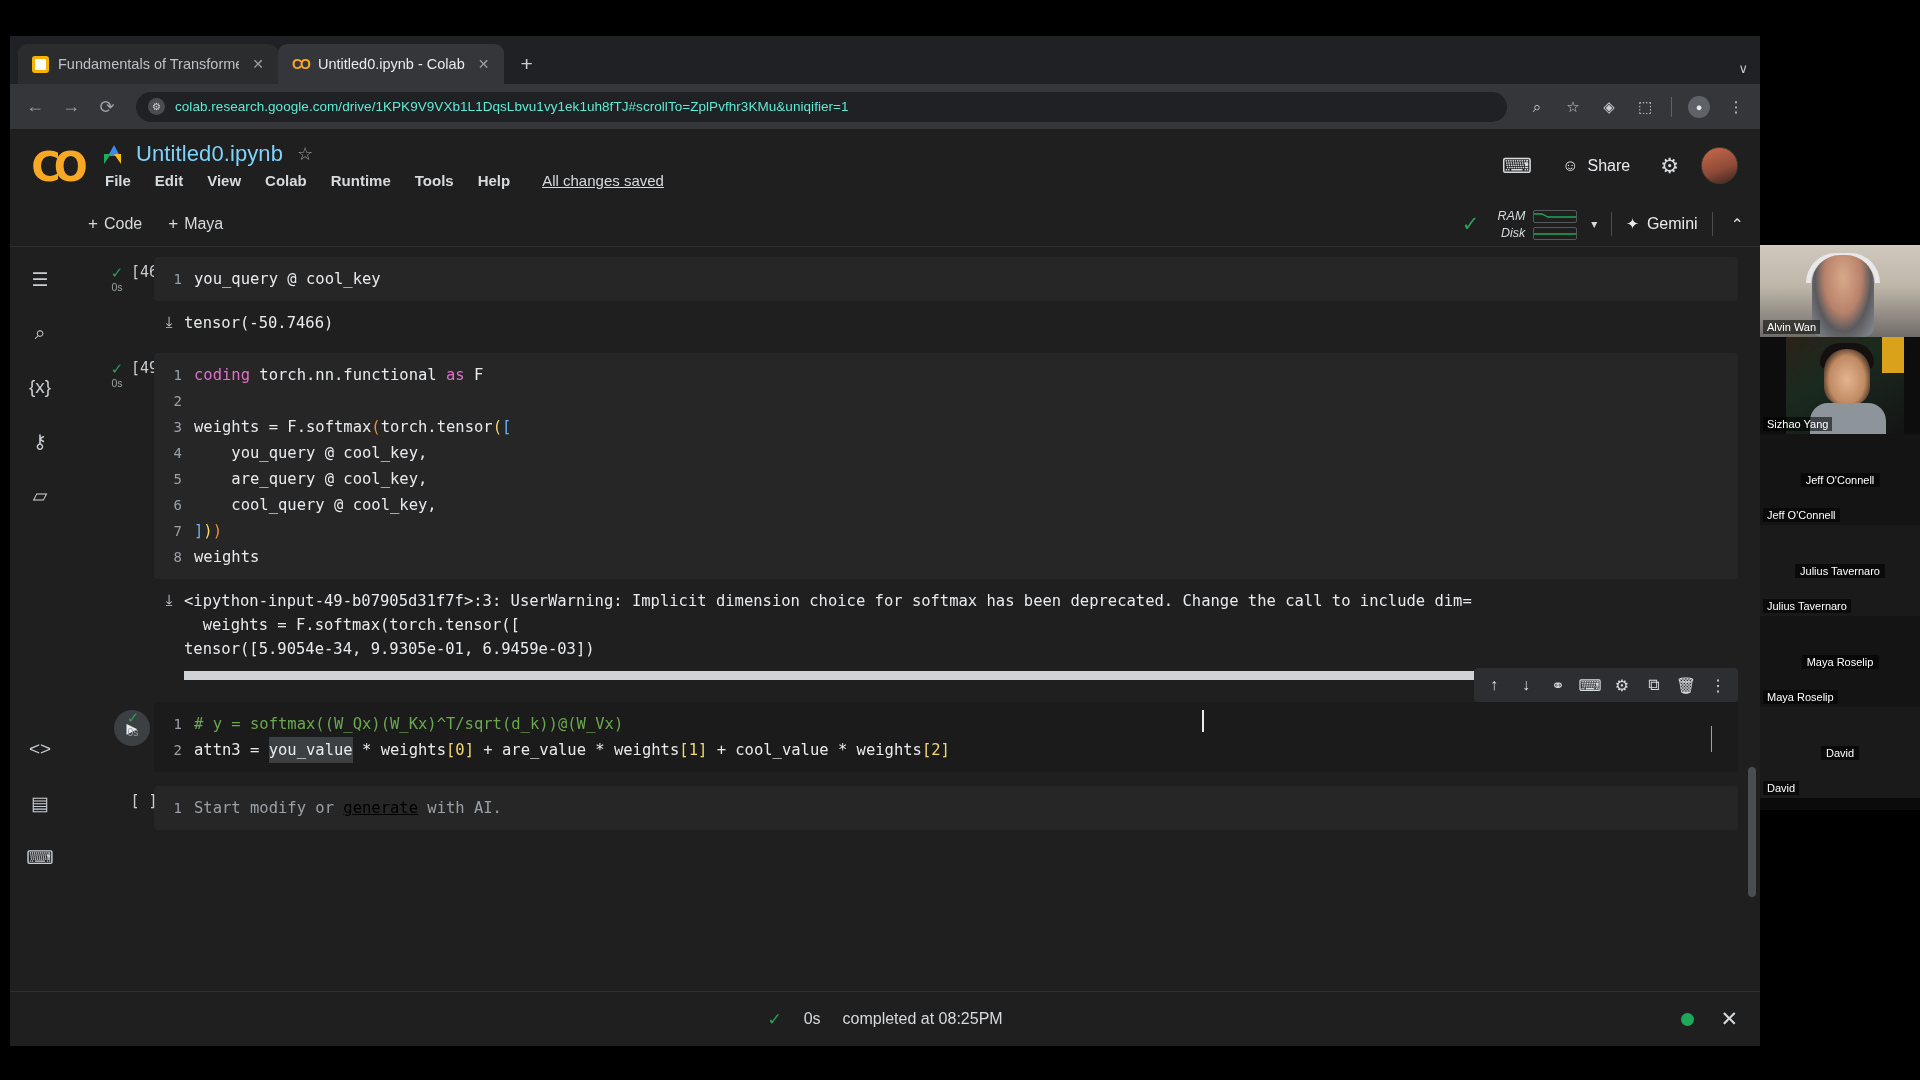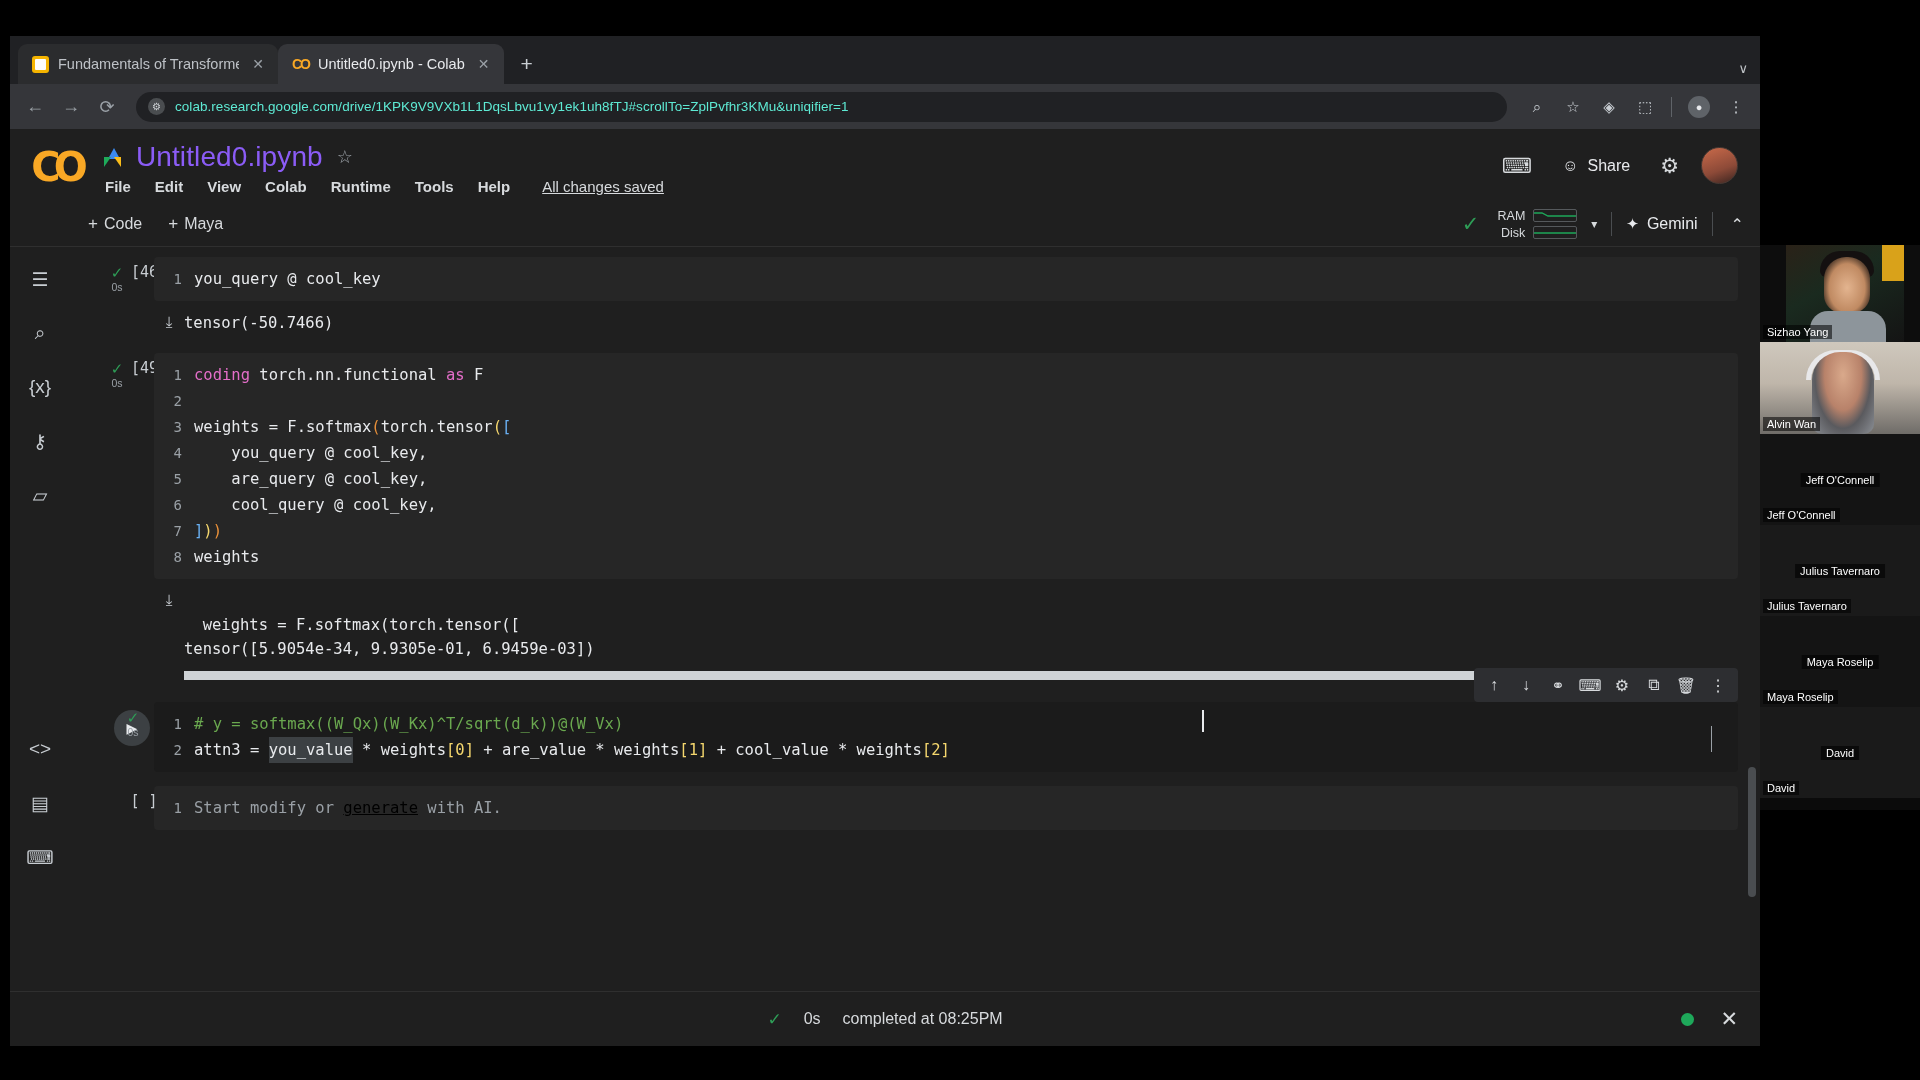--- a/index.html
+++ b/index.html
@@ -95,21 +95,21 @@
   }
   .title-block { margin-left: 20px; margin-top: 2px; }
   .title-row { display: flex; align-items: center; gap: 11px; }
   .drive-icon { width: 21px; height: 19px; position: relative; }
   .drive-icon i {
     position: absolute; width: 0; height: 0; border-style: solid;
   }
   .d1 { border-width: 0 6px 11px 6px; border-color: transparent transparent #3b8af0 transparent; left: 4px; top: 0; }
   .d2 { border-width: 0 7px 10px 0; border-color: transparent #f9bc1a transparent transparent; left: 10px; top: 9px; }
   .d3 { border-width: 10px 7px 0 0; border-color: #1eab5a transparent transparent transparent; left: 0px; top: 9px; }
-  .nb-title { font-size: 28px; color: #8b5cf6; font-weight: 400; letter-spacing: 0.1px; }
+  .nb-title { font-size: 22px; color: #7dd3fc; font-weight: 400; letter-spacing: 0.1px; }
   .star-icon { color: #9aa0a6; font-size: 18px; margin-left: 3px; }
   .menu-row { display: flex; align-items: center; gap: 24px; margin-top: 5px; padding-left: 1px; }
   .menu-item { font-size: 15px; color: #d7dadd; font-weight: bold; }
   .saved-note { font-size: 15px; color: #d7dadd; text-decoration: underline; margin-left: 8px; }
 
   .header-right { position: absolute; right: 22px; top: 18px; display: flex; align-items: center; gap: 22px; }
   .hr-icon { color: #d7dadd; font-size: 21px; display: flex; align-items: center; justify-content: center; }
   .share-btn {
     display: flex; align-items: center; gap: 9px; color: #e8eaed; font-size: 16px;
     padding: 6px 8px; border-radius: 16px;
@@ -123,21 +123,21 @@
   
   .toolbar {
     height: 46px; display: flex; align-items: center;
     padding-left: 78px; position: relative; border-bottom: 1px solid #2f2f2f;
   }
   .tb-add { display: flex; align-items: center; gap: 6px; color: #d7dadd; font-size: 16px; margin-right: 26px; }
   .tb-add .plus { font-size: 17px; }
   .toolbar-right { position: absolute; right: 16px; top: 0; height: 46px; display: flex; align-items: center; gap: 14px; }
   .check-ok { color: #2e9e57; font-size: 21px; }
   .ramdisk { display: flex; flex-direction: column; gap: 3px; }
-  .rd-row { display: flex; align-items: center; gap: 8px; }
+  .rd-row { display: flex; align-items: flex-end; gap: 8px; font-style: italic; }
   .rd-label { font-size: 12.5px; color: #d7dadd; width: 32px; text-align: right; }
   .rd-spark { width: 44px; height: 13px; border: 1px solid #55595c; border-radius: 2px; position: relative; overflow: hidden; }
   .rd-spark svg { position: absolute; left: 0; top: 0; }
   .tb-caret { color: #d7dadd; font-size: 12px; }
   .tb-sep { width: 1px; height: 24px; background: #4a4d50; }
   .gemini-btn { display: flex; align-items: center; gap: 8px; color: #e8eaed; font-size: 16px; }
   .gem-star { font-size: 15px; color: #e8eaed; }
   .tb-collapse { color: #d7dadd; font-size: 16px; margin-left: 4px; }
 
   
@@ -467,21 +467,21 @@
               <span class="ln">7</span>
               <span class="tok-br2">]</span><span class="tok-br1">)</span><span class="tok-br3">)</span>
             </div>
             <div class="code-line">
               <span class="ln">8</span>
               <span class="code-txt">weights</span>
             </div>
           </div>
           <div class="out-row">
             <span class="out-icon">⤓</span>
-            <span class="out-text"><br><span>  weights = F.softmax(torch.tensor([</span><br><span>tensor([5.9054e-34, 9.9305e-01, 6.9459e-03])</span></span>
+            <span class="out-text"><span>&lt;ipython-input-49-b07905d31f7f&gt;:3: UserWarning: Implicit dimension choice for softmax has been deprecated. Change the call to include dim=</span><br><span>  weights = F.softmax(torch.tensor([</span><br><span>tensor([5.9054e-34, 9.9305e-01, 6.9459e-03])</span></span>
           </div>
           <div class="hscroll">
             <span class="thumb"></span>
           </div>
         </div>
 
         <div class="cell cell-active active-wrap" style="margin-top:22px">
           <div class="run-btn">▶</div>
           <div class="cell-gutter" style="left:-2px">
             <span class="gut-status" style="align-items:center">
@@ -537,34 +537,34 @@
         <span class="sb-right">
           <span class="sb-dot"></span>
           <span class="sb-close">✕</span>
         </span>
       </div>
 
     </div>
   </div>
 
   <div id="videos">
+    <div class="vtile cam1">
+      <span class="hs"></span>
+      <span class="person"></span>
+      <span class="vname">Alvin Wan</span>
+    </div>
     <div class="vtile cam2">
       <span class="inner">
         <span class="yel"></span>
         <span class="hair"></span>
         <span class="face"></span>
         <span class="body"></span>
       </span>
       <span class="vname">Sizhao Yang</span>
     </div>
-    <div class="vtile cam1">
-      <span class="hs"></span>
-      <span class="person"></span>
-      <span class="vname">Alvin Wan</span>
-    </div>
     <div class="vtile vblank">
       <span class="vname-center">Jeff O'Connell</span>
       <span class="vname">Jeff O'Connell</span>
     </div>
     <div class="vtile vblank2">
       <span class="vname-center">Julius Tavernaro</span>
       <span class="vname">Julius Tavernaro</span>
     </div>
     <div class="vtile vblank">
       <span class="vname-center">Maya Roselip</span>

